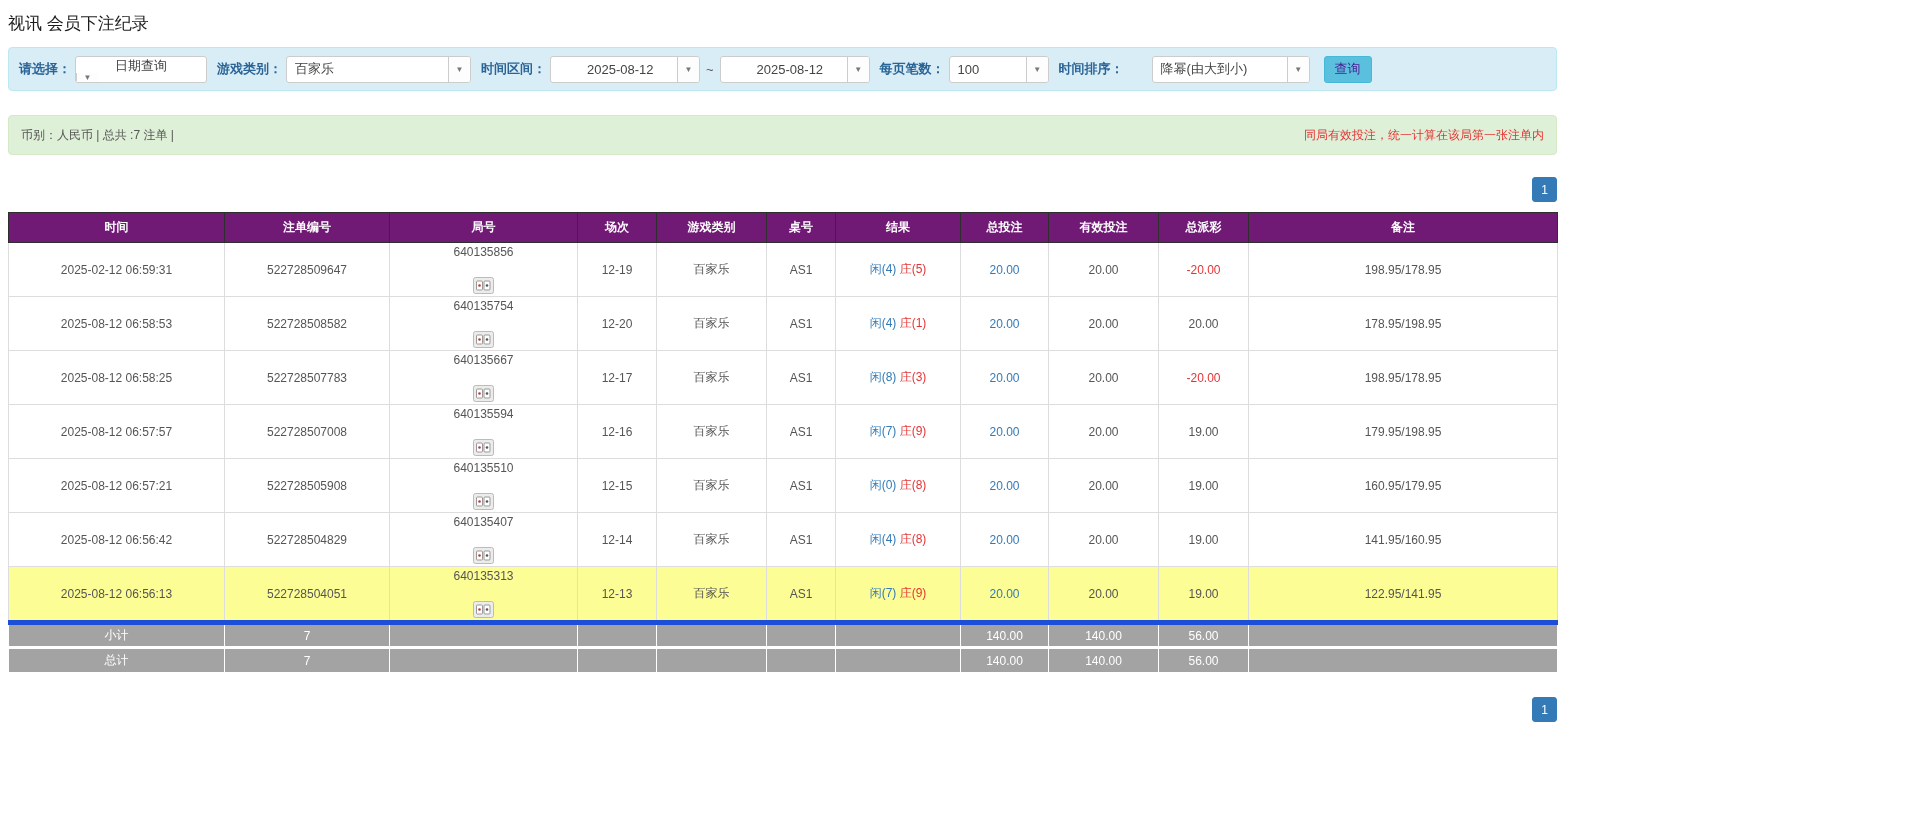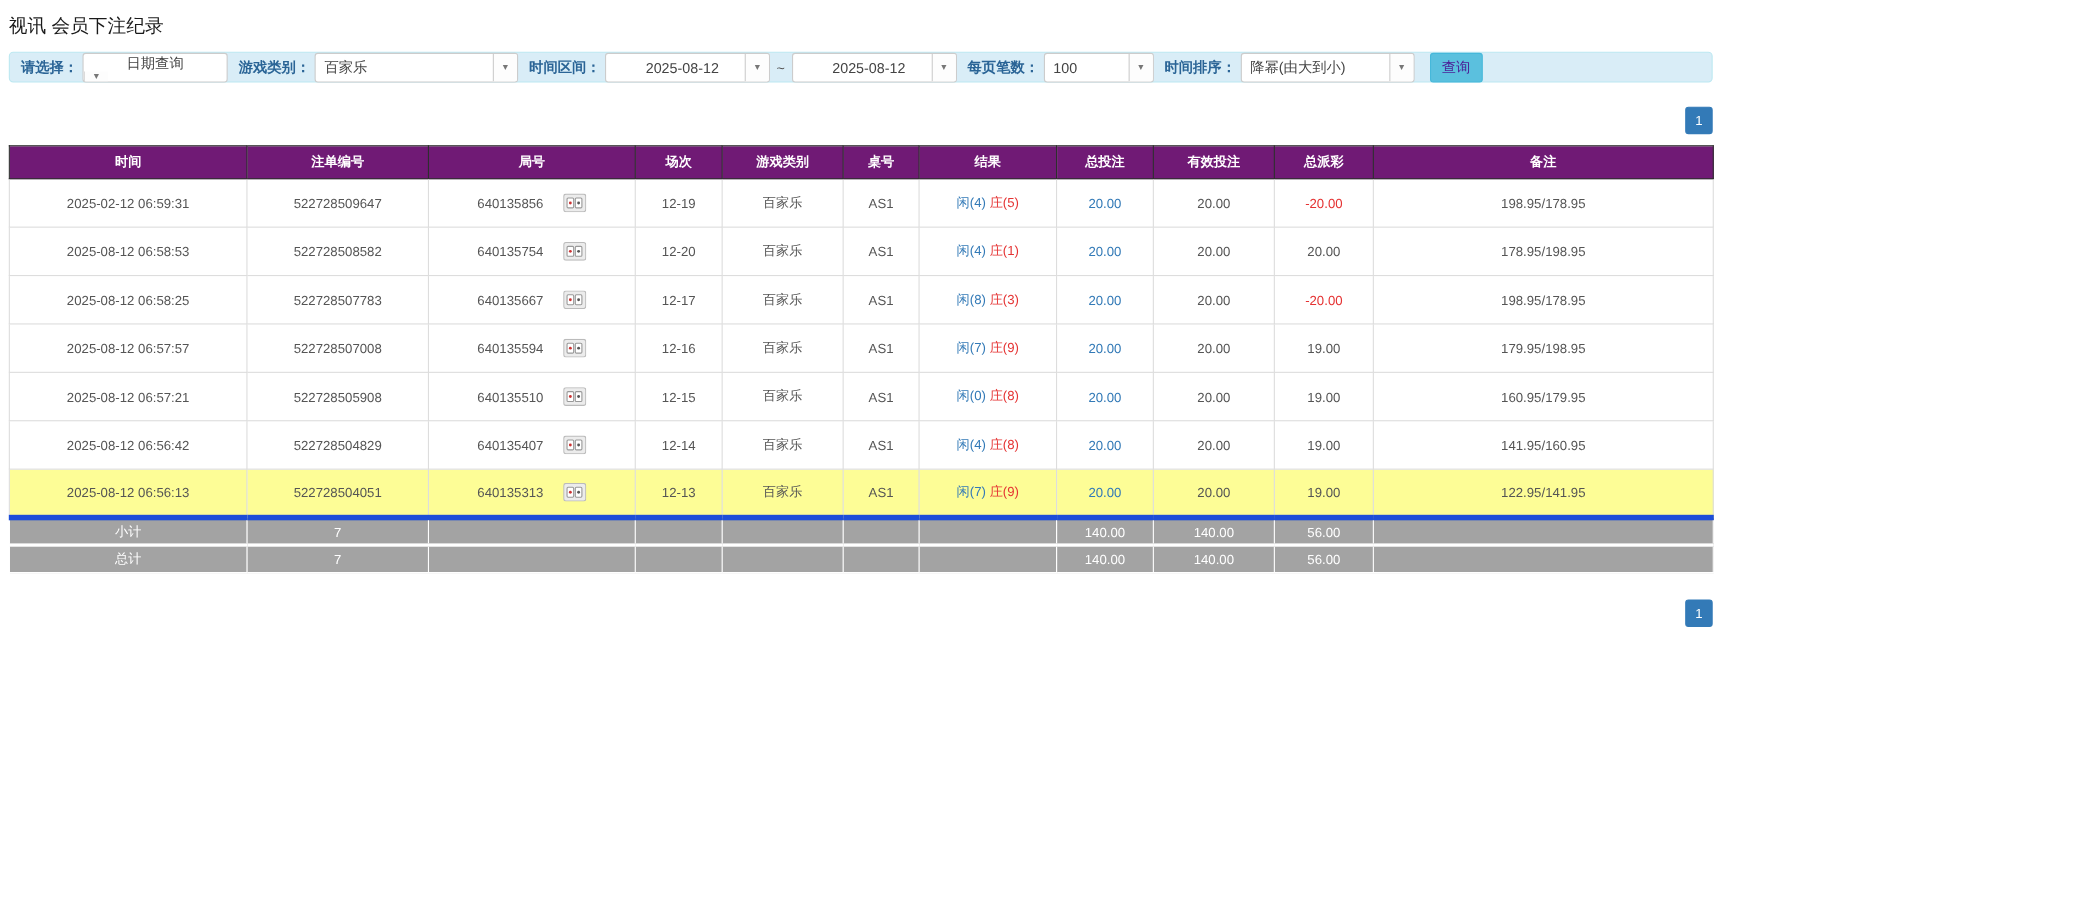--- a/index.html
+++ b/index.html
@@ -20,21 +20,21 @@
   }
 
   
   .filter-bar {
     background: #d9edf7;
     border: 1px solid #bce8f1;
     border-radius: 4px;
     padding: 8px 10px;
     display: flex;
     align-items: center;
-    height: 28px;
+    height: 44px;
   }
   .fgroup { display: flex; align-items: center; margin-right: 10px; }
   .flabel {
     color: #2a6496;
     font-weight: bold;
     font-size: 13px;
     white-space: nowrap;
     margin-right: 4px;
   }
   .combo {
@@ -64,21 +64,21 @@
     align-items: center;
     justify-content: center;
     color: #777;
     font-size: 8px;
     background: #fdfdfd;
   }
   .w-query { width: 132px; flex-direction: column; }
   .w-game  { width: 185px; }
   .w-date  { width: 150px; padding-left: 28px; }
   .w-size  { width: 100px; }
-  .w-sort  { width: 158px; }
+  .w-sort  { width: 158px; margin-left: 24px; }
   .range-sep { font-size: 13px; color: #555; margin: 0 6px; }
   .btn-search {
     background: #5bc0de;
     border: 1px solid #46b8da;
     border-radius: 3px;
     color: #4c1d95;
     font-size: 13px;
     height: 27px;
     padding: 0 10px;
     cursor: pointer;
@@ -156,21 +156,21 @@
     text-align: center;
     color: #555;
     padding: 2px 4px;
     word-break: break-all;
   }
   tr.highlight td { background: #fdfd96; }
   td .player { color: #337ab7; }
   td .banker { color: #e53333; }
   td.link { color: #337ab7; cursor: pointer; }
   td.neg { color: #e53333; }
-  .round-wrap { display: inline-flex; align-items: center; gap: 18px; }
+  .round-wrap { display: inline-flex; align-items: center; gap: 18px; flex-direction: column; }
   .cards-icon { display: inline-flex; cursor: pointer; }
 
   tr.summary-row td {
     background: #a3a3a3;
     color: #fff;
     height: 25px;
     border: 1px solid #fff;
     padding: 2px 4px;
   }
   tr.summary-row.first td { border-top: 5px solid #1d4ed8; }
@@ -225,20 +225,24 @@
       <span class="flabel">时间排序：</span>
       <div class="combo w-sort">
         <span class="combo-text">降幂(由大到小)</span>
         <span class="combo-caret">▼</span>
       </div>
     </div>
 
     <button class="btn-search">查询</button>
   </div>
 
+  <div class="summary-bar">
+    <span class="summary-left">币别：人民币 | 总共 :7 注单 |</span>
+    <span class="summary-right">同局有效投注，统一计算在该局第一张注单内</span>
+  </div>
 
   <div class="pager top">
     <a class="page-btn">1</a>
   </div>
 
   <table>
     <colgroup>
       <col class="c-time">
         <col class="c-betid">
         <col class="c-round">

